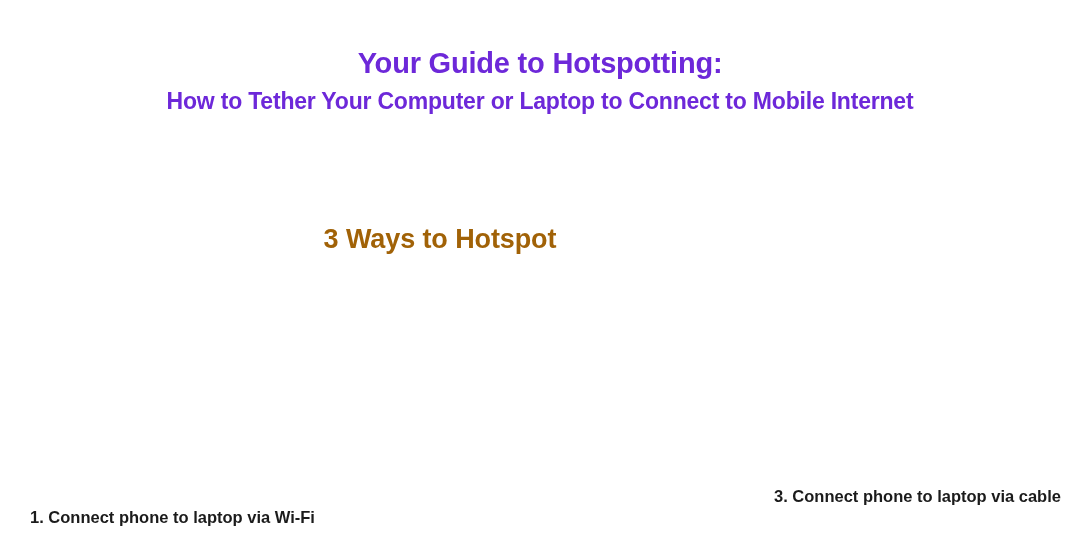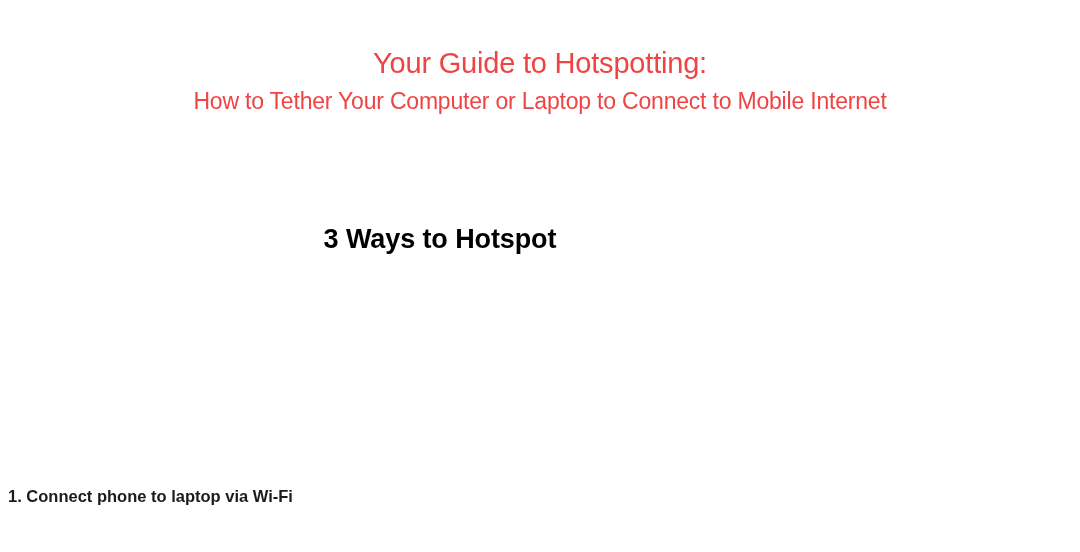--- a/index.html
+++ b/index.html
@@ -25,71 +25,72 @@
   }
   .title-block {
     position: absolute;
     left: 0;
     top: 44px;
     width: 1080px;
     text-align: center;
   }
   .title-line {
     display: block;
-    font-weight: normal;
-    color: #ef4444;
+    font-weight: bold;
+    color: #6d28d9;
     letter-spacing: -0.2px;
   }
   .title-line-1 {
     font-size: 29px;
     line-height: 38px;
   }
   .title-line-2 {
     font-size: 23px;
     line-height: 38px;
   }
   .subtitle {
     position: absolute;
     left: 0;
     top: 224px;
     width: 880px;
     text-align: center;
     font-size: 27px;
     font-weight: bold;
-    color: #000000;
+    color: #a16207;
     letter-spacing: -0.1px;
   }
   .captions {
     position: absolute;
     left: 0;
     top: 487px;
     width: 1080px;
     height: 28px;
   }
   .caption {
     position: absolute;
     top: 0;
     font-size: 16.5px;
     font-weight: bold;
     color: #1b1b1b;
     white-space: nowrap;
   }
-  .caption-1 { left: 8px; }
+  .caption-1 { left: 30px; margin-top: 21px; }
   .caption-2 { left: 378px; }
   .caption-3 { left: 774px; }
 </style>
 </head>
 <body>
 
 <div class="page">
 
   <div class="title-block">
     <span class="title-line title-line-1">Your Guide to Hotspotting:</span>
     <span class="title-line title-line-2">How to Tether Your Computer or Laptop to Connect to Mobile Internet</span>
   </div>
 
   <div class="subtitle">3 Ways to Hotspot</div>
 
   <div class="captions">
     <div class="caption caption-1">1. Connect phone to laptop via Wi-Fi</div>
+    <div class="caption caption-3">3. Connect phone to laptop via cable</div>
   </div>
 
 </div>
 
 </body></html>

